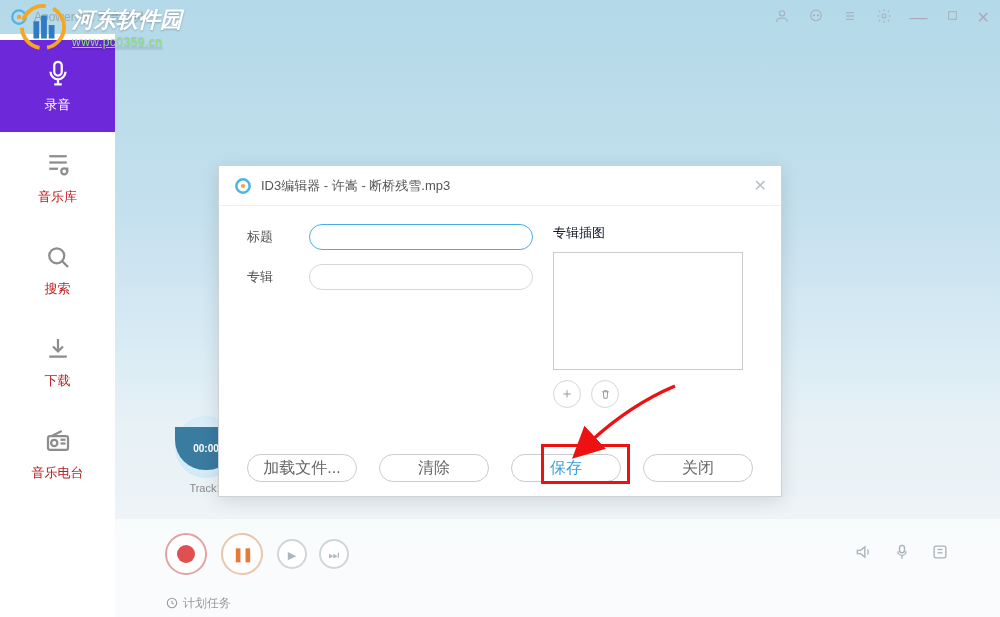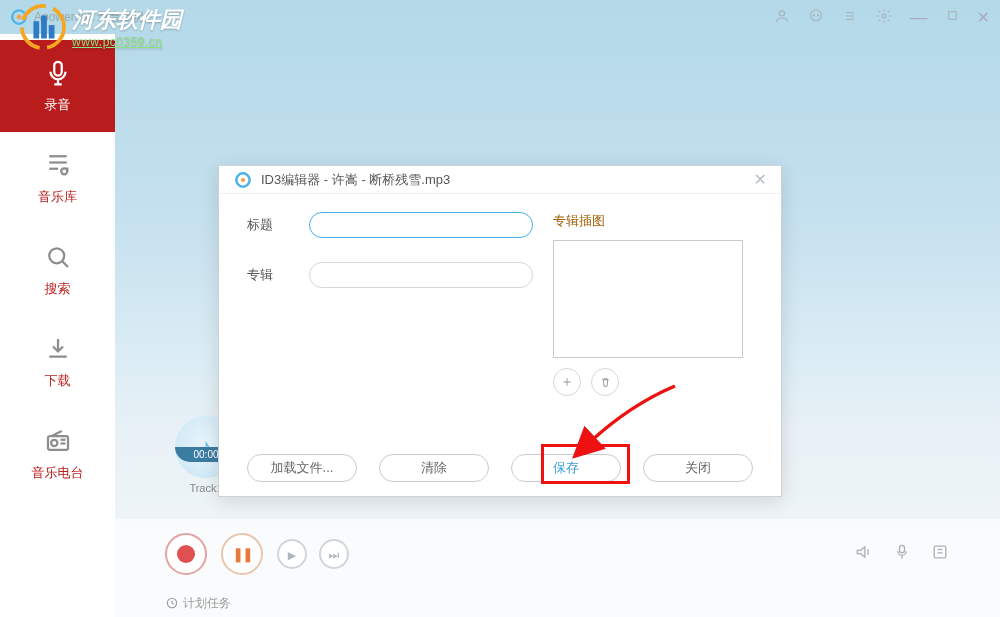--- a/index.html
+++ b/index.html
@@ -26,43 +26,44 @@
   position: absolute; left: 0; top: 34px; bottom: 0;
   width: 115px; background: #fff;
   display: flex; flex-direction: column; align-items: center;
   padding-top: 6px;
 }
 .sidebar-item {
   width: 100%; height: 92px; display: flex; flex-direction: column;
   align-items: center; justify-content: center; gap: 8px;
   color: #b91c1c; font-size: 13px; cursor: pointer;
 }
-.sidebar-item.active { background: #b91c1c; color: #fff; }
+.sidebar-item.active { background: #6d28d9; color: #fff; }
 .sidebar-item svg { width: 30px; height: 30px; }
 
 
 .main {
   position: absolute; left: 115px; right: 0; top: 34px; bottom: 0;
 }
 
 
 .track-thumb {
   position: absolute; left: 60px; top: 382px; width: 62px; text-align: center;
 }
 .track-thumb .circle {
   width: 62px; height: 62px; border-radius: 50%;
   background: radial-gradient(circle at 50% 45%, #e9f4fb 0%, #d5ecf8 60%, #c4e3f4 100%);
   display: flex; align-items: center; justify-content: center;
   position: relative;
 }
 .track-thumb .note { color: #56b9ec; font-size: 22px; }
 .track-thumb .time {
-  position: absolute; bottom: 16px; left: 0; right: 0;
-  background: #3a7ba0; color: #fff; font-size: 10px; padding: 2px 0;
+  position: absolute; bottom: 8px; left: 0; right: 0;
+  background: #3a7ba0; color: #fff; font-size: 10px; padding: 16px 0;
   border-radius: 0 0 30px 30px;
+  font-weight: bold;
 }
 .track-thumb .name { font-size: 11px; color: #888; margin-top: 4px; }
 
 
 .player {
   position: absolute; left: 0; right: 0; bottom: 28px; height: 70px;
   background: rgba(255,255,255,0.6);
   display: flex; align-items: center; padding: 0 50px;
 }
 .player .btn {
@@ -86,59 +87,59 @@
 }
 
 
 .dialog {
   position: absolute; left: 218px; top: 165px;
   width: 564px; height: 332px;
   background: #fff; border: 1px solid #cfd3d6;
   box-shadow: 0 4px 18px rgba(0,0,0,0.12);
 }
 .dlg-head {
-  height: 28px; display: flex; align-items: center; padding: 12px 14px;
+  height: 40px; display: flex; align-items: center; padding: 12px 14px;
   border-bottom: 1px solid #eee;
 }
 .dlg-head .dlg-icon { width: 20px; height: 20px; margin-right: 8px; }
 .dlg-head .dlg-title { flex: 1; font-size: 13px; color: #565656; }
 .dlg-head .dlg-close { color: #b9bfc3; font-size: 16px; cursor: pointer; }
 
 .dlg-body { padding: 18px 28px 0 28px; display: flex; gap: 20px; position: relative; }
 .form-left { flex: 1; }
-.form-row { display: flex; align-items: center; margin-bottom: 24px; }
+.form-row { display: flex; align-items: center; margin-bottom: 14px; }
 .form-row label { width: 62px; font-size: 13px; color: #555; }
 .form-row .field {
   flex: 1; height: 26px; border: 1px solid #d3d8db; border-radius: 13px;
   padding: 0 12px; font-size: 12px; outline: none; background: #fff;
 }
 .form-row .field.focused { border-color: #46b0e6; }
 .form-row .select { position: relative; }
 .form-row .select::after {
   content: "▾"; position: absolute; right: 12px; top: 4px; color: #999; font-size: 11px;
 }
 
 .form-right { width: 200px; }
-.form-right .lbl { font-size: 13px; color: #a16207; margin-bottom: 10px; }
+.form-right .lbl { font-size: 13px; color: #0f172a; margin-bottom: 10px; }
 .artbox { width: 190px; height: 118px; border: 1px solid #c7ccd0; background: #fff; }
 .art-actions { display: flex; gap: 10px; margin-top: 10px; }
 .art-actions .circ {
   width: 28px; height: 28px; border: 1px solid #d3d8db; border-radius: 50%;
   display: flex; align-items: center; justify-content: center; color: #999; cursor: pointer;
   font-size: 14px;
 }
 
 .dlg-foot {
   position: absolute; left: 0; right: 0; bottom: 14px;
   display: flex; justify-content: center; gap: 22px;
 }
 .dlg-foot .pill {
   width: 110px; height: 28px; border: 1px solid #c7ccd0; border-radius: 14px;
   background: #fff; display: flex; align-items: center; justify-content: center;
-  font-size: 13px; color: #666; cursor: pointer;
+  font-size: 16px; color: #666; cursor: pointer;
 }
 .dlg-foot .pill.save { color: #3aa0da; }
 
 
 .red-box {
   position: absolute; border: 3px solid #e11; pointer-events: none;
 }
 .arrow-svg { position: absolute; pointer-events: none; }
 
 

